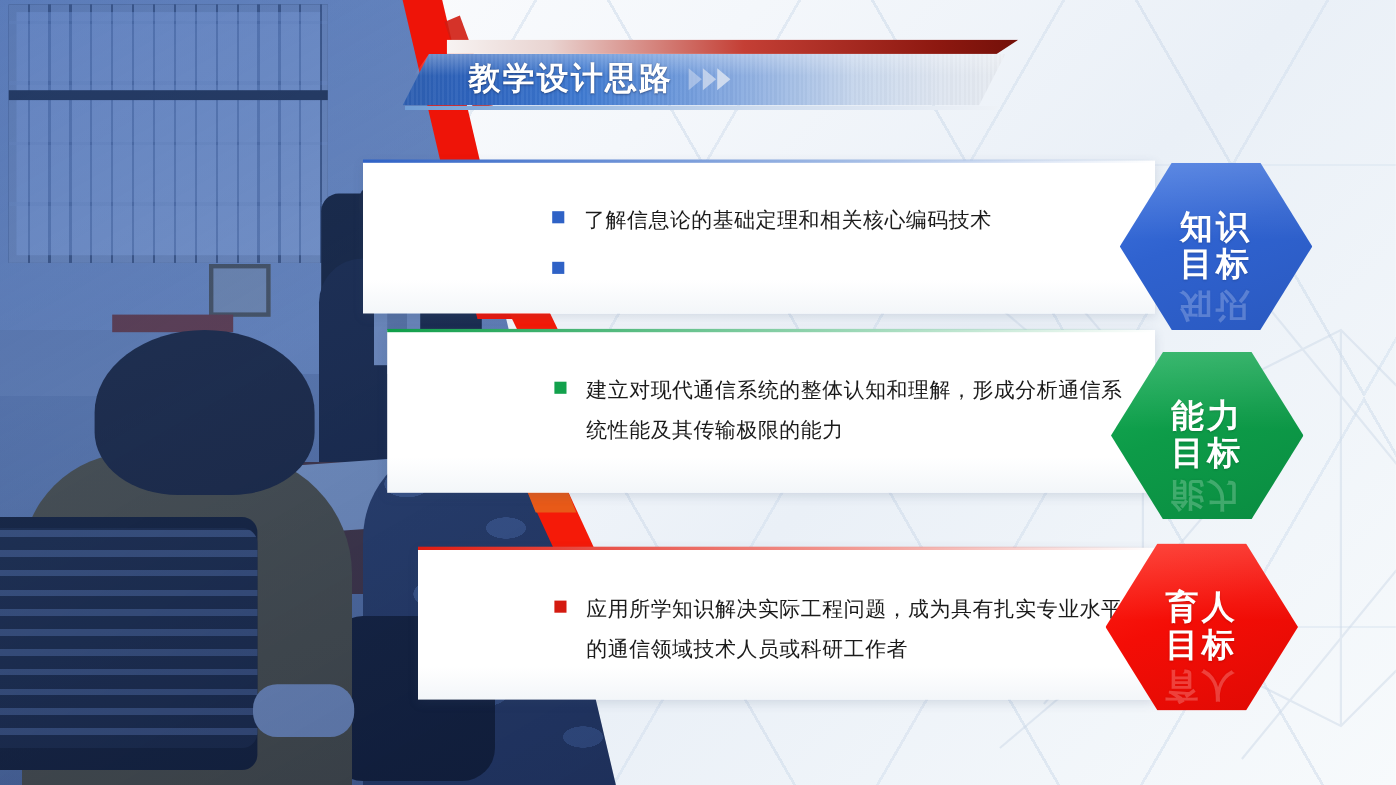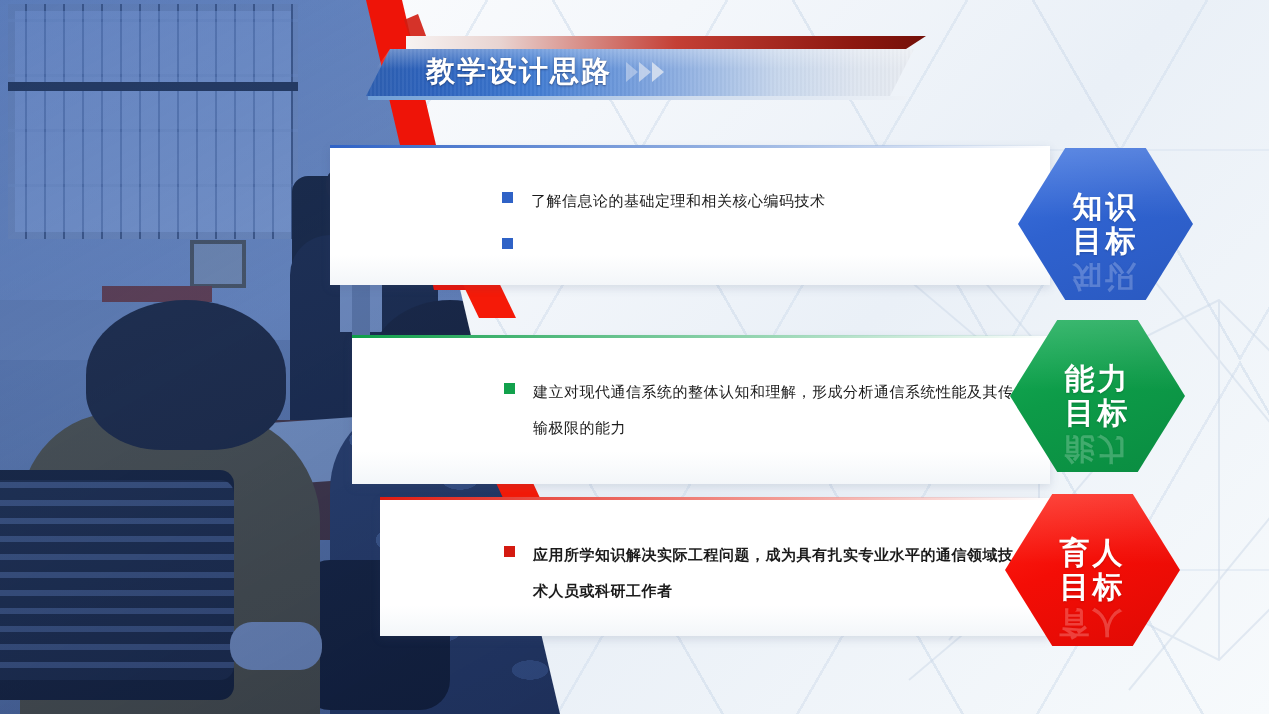--- a/index.html
+++ b/index.html
@@ -141,42 +141,42 @@
   .t-arrows span:nth-child(2){opacity:.8;}
   .t-arrows span:nth-child(3){opacity:1;}
 
   
   .card{
     position:absolute;
     background:linear-gradient(180deg,#ffffff 0%,#ffffff 78%,#f3f6f9 100%);
     box-shadow:0 3px 9px rgba(60,80,120,.16);
   }
   .card-1{left:330px;top:146px;width:720px;height:139px;}
-  .card-2{left:352px;top:336px;width:698px;height:148px;}
+  .card-2{left:352px;top:300px;width:698px;height:148px;}
   .card-3{left:380px;top:498px;width:670px;height:138px;}
   .card .accent-top{
     position:absolute;left:0;top:-1px;height:3px;width:100%;
   }
   .card-1 .accent-top{background:linear-gradient(90deg,#2f62c6,#9fb9e4 60%,transparent);}
   .card-2 .accent-top{background:linear-gradient(90deg,#0f9e49,#9ad7b5 60%,transparent);}
   .card-3 .accent-top{background:linear-gradient(90deg,#e01c12,#f29c95 60%,transparent);}
 
   .bullets{position:absolute;top:0;left:0;width:100%;height:100%;
     display:flex;flex-direction:column;justify-content:center;box-sizing:border-box;}
   .card-1 .bullets{padding:10px 24px 10px 172px;gap:10px;}
   .card-2 .bullets{padding:12px 24px 12px 152px;}
-  .card-3 .bullets{padding:12px 24px 0 124px;font-weight:bold;}
+  .card-3 .bullets{padding:12px 24px 0 124px;}
 
   .bullet-row{display:flex;align-items:flex-start;gap:18px;}
   .bullet-sq{width:11px;height:11px;flex:0 0 11px;margin-top:9px;}
   .sq-blue{background:#2f62c6;}
   .sq-green{background:#12a14c;}
   .sq-red{background:#d41a10;}
   .bullet-txt{
-    font-size:15px;color:#1b1b1b;line-height:36px;letter-spacing:.5px;
+    font-size:19px;color:#1b1b1b;line-height:36px;letter-spacing:.5px;
     font-family:"Liberation Sans","DejaVu Sans",sans-serif;
   }
 
   
   .badge{
     position:absolute;width:175px;height:152px;
     clip-path:polygon(27% 0%, 73% 0%, 100% 50%, 73% 100%, 27% 100%, 0% 50%);
     display:flex;flex-direction:column;align-items:center;justify-content:center;
     box-shadow:0 4px 10px rgba(40,60,110,.18);
   }

